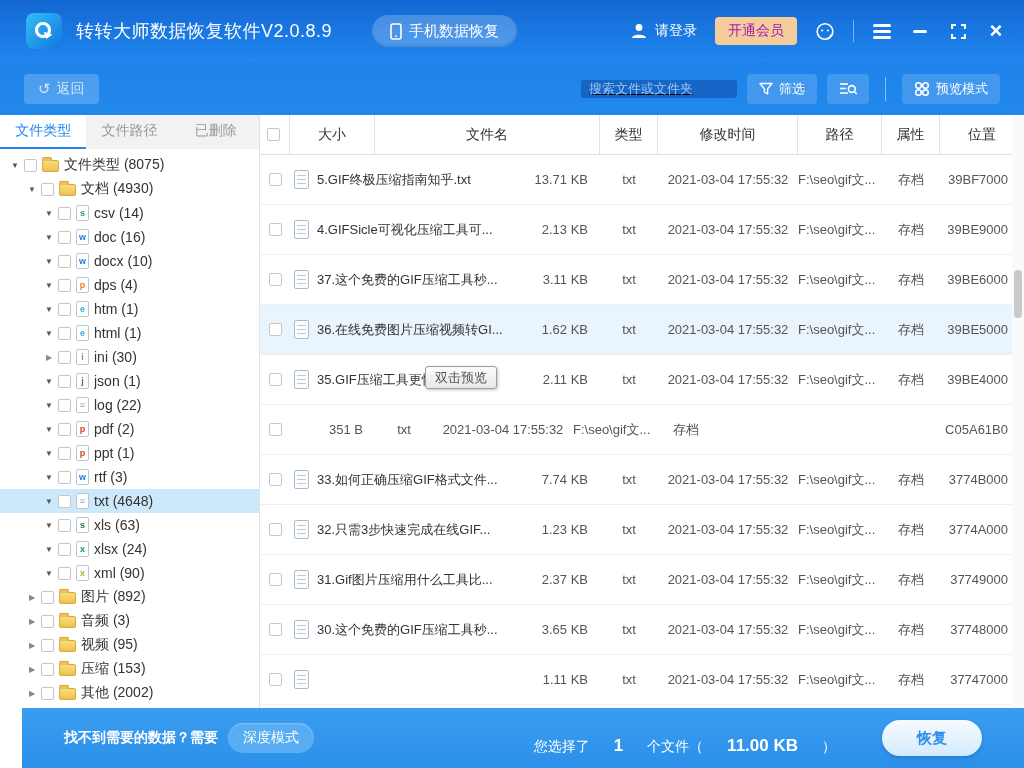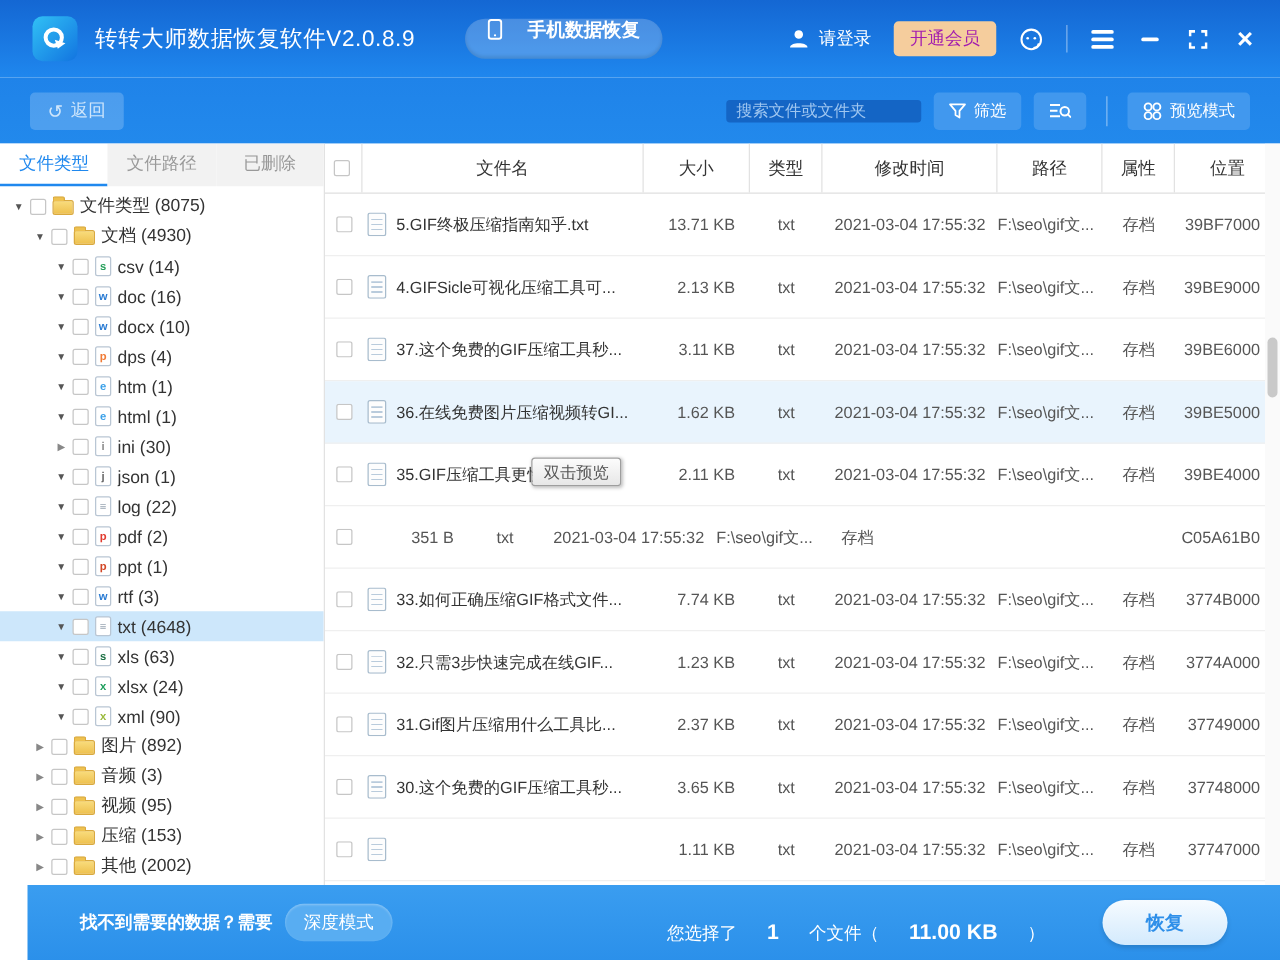--- a/index.html
+++ b/index.html
@@ -10,42 +10,42 @@
   
   .titlebar { position:absolute; top:0; left:0; right:0; height:62px;
     background:linear-gradient(180deg,#1467d3,#1f87ee);
     display:flex; align-items:center; padding:0 18px; }
   .logo { width:36px; height:36px; border-radius:8px;
     background:linear-gradient(135deg,#31c1f5,#1274e0);
     display:flex; align-items:center; justify-content:center; margin-left:8px; }
   .app-title { color:#fff; font-size:18px; margin-left:14px; letter-spacing:.5px; }
   .phone-btn { margin-left:40px; height:32px; padding:0 18px; border-radius:17px;
     background:rgba(255,255,255,.22); box-shadow:inset 0 -2px 3px rgba(0,0,0,.12);
-    display:flex; align-items:flex-start; gap:20px; color:#fff; font-size:15px; cursor:pointer;font-weight:bold; }
+    display:flex; align-items:center; gap:7px; color:#fff; font-size:15px; cursor:pointer; }
   .tb-right { margin-left:auto; display:flex; align-items:center; gap:18px; }
   .login { display:flex; align-items:center; gap:7px; color:#fff; font-size:14px; cursor:pointer; }
   .vip-btn { background:#f5cd9d; color:#a21caf; font-size:14px; padding:5px 13px;
     border-radius:4px; cursor:pointer; }
   .tb-sep { width:1px; height:22px; background:rgba(255,255,255,.45); }
   .win-ctl { color:#fff; cursor:pointer; display:flex; align-items:center; justify-content:center; width:20px; height:20px; }
   .burger { display:flex; flex-direction:column; gap:3px; width:18px; }
   .burger i { height:3px; background:#fff; border-radius:2px; }
   .min-bar { width:14px; height:3px; background:#fff; border-radius:2px; }
   .close-x { font-size:22px; line-height:20px; font-weight:bold; }
 
   
   .toolbar { position:absolute; top:62px; left:0; right:0; height:53px;
     background:linear-gradient(180deg,#1f83e9,#2289ec);
     display:flex; align-items:center; padding:0 24px; }
   .back-btn { height:30px; padding:0 14px; border-radius:4px; background:rgba(255,255,255,.20);
     color:#cfe6fb; font-size:14px; display:flex; align-items:center; gap:6px; cursor:pointer; }
   .back-glyph { font-size:15px; }
   .tool-right { margin-left:auto; display:flex; align-items:center; gap:10px; }
   .search-box { width:156px; height:18px; background:#1465c5; border-radius:3px;
-    display:flex; align-items:center; padding:0 8px; }
+    display:flex; align-items:center; padding:0 8px;text-decoration:underline; }
   .search-box input { flex:1; background:transparent; border:none; outline:none;
     color:#e8f3fd; font-size:13px; font-family:inherit; }
   .search-box input::placeholder { color:#9fc6f0; }
   .tool-btn { height:30px; border-radius:4px; background:#4198ee; color:#fff; font-size:13px;
     display:flex; align-items:center; gap:6px; padding:0 12px; cursor:pointer; }
   .tool-sep { width:1px; height:24px; background:rgba(255,255,255,.45); margin:0 6px; }
 
   
   .content { position:absolute; top:115px; left:0; right:0; height:593px; display:flex; background:#fff; }
 
@@ -361,22 +361,22 @@
             <span class="folder-icon"></span>
             <span class="tree-label">其他 (2002)</span>
           </div>
         </div>
     </div>
     <div class="table-area">
       <div class="thead" id="thead">
           <div class="th col-select">
             <span class="checkbox"></span>
           </div>
+          <div class="th col-size" style="justify-content: center; padding-right: 0px;">大小</div>
           <div class="th col-name" style="justify-content: center; padding-right: 0px;">文件名</div>
-          <div class="th col-size" style="justify-content: center; padding-right: 0px;">大小</div>
           <div class="th col-type" style="justify-content: center; padding-right: 0px;">类型</div>
           <div class="th col-modified" style="justify-content: center; padding-right: 0px;">修改时间</div>
           <div class="th col-path" style="justify-content: center; padding-right: 0px;">路径</div>
           <div class="th col-attr" style="justify-content: center; padding-right: 0px;">属性</div>
           <div class="th col-location" style="justify-content: center; padding-right: 0px;">位置</div>
         </div>
       <div id="tbody">
           <div class="trow">
             <div class="cell col-select">
               <span class="checkbox" style="margin: 0px;"></span>

